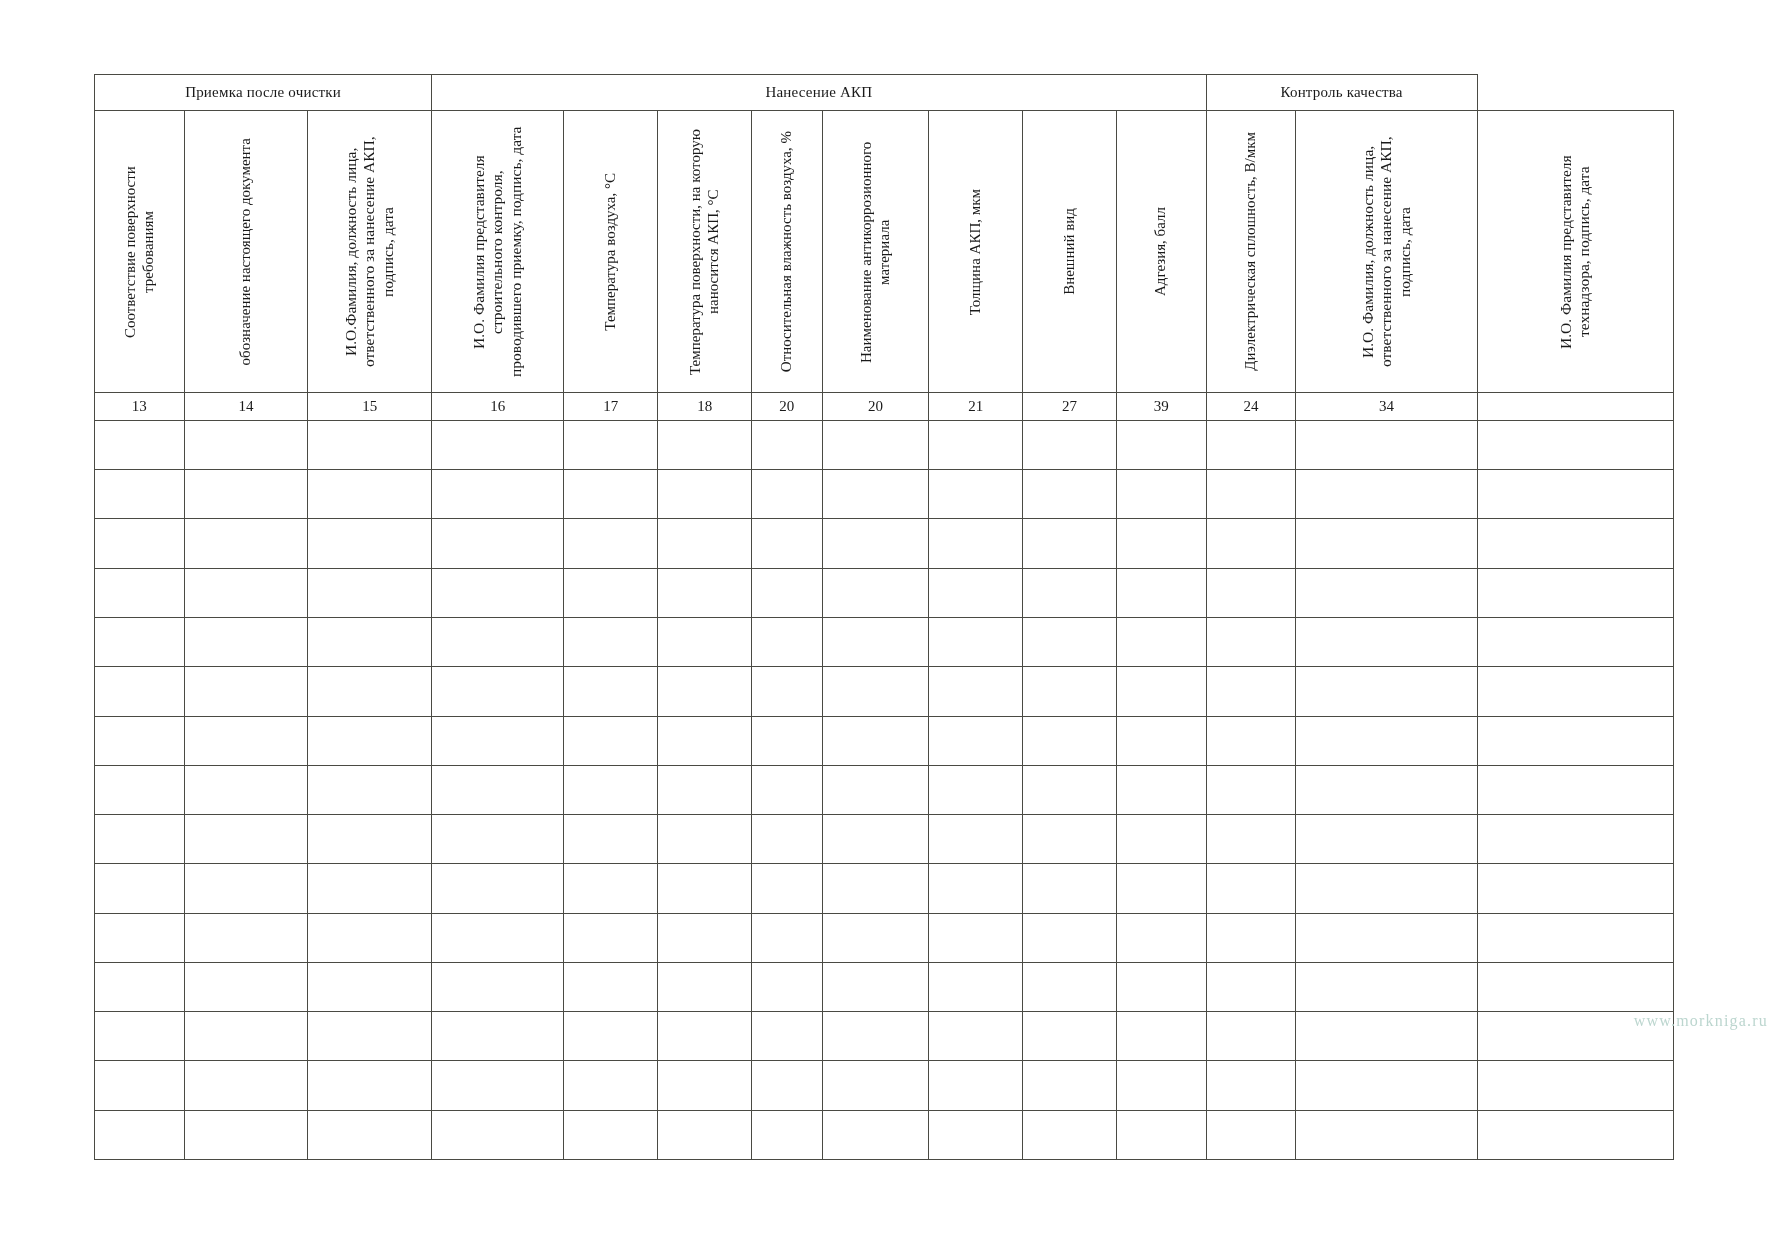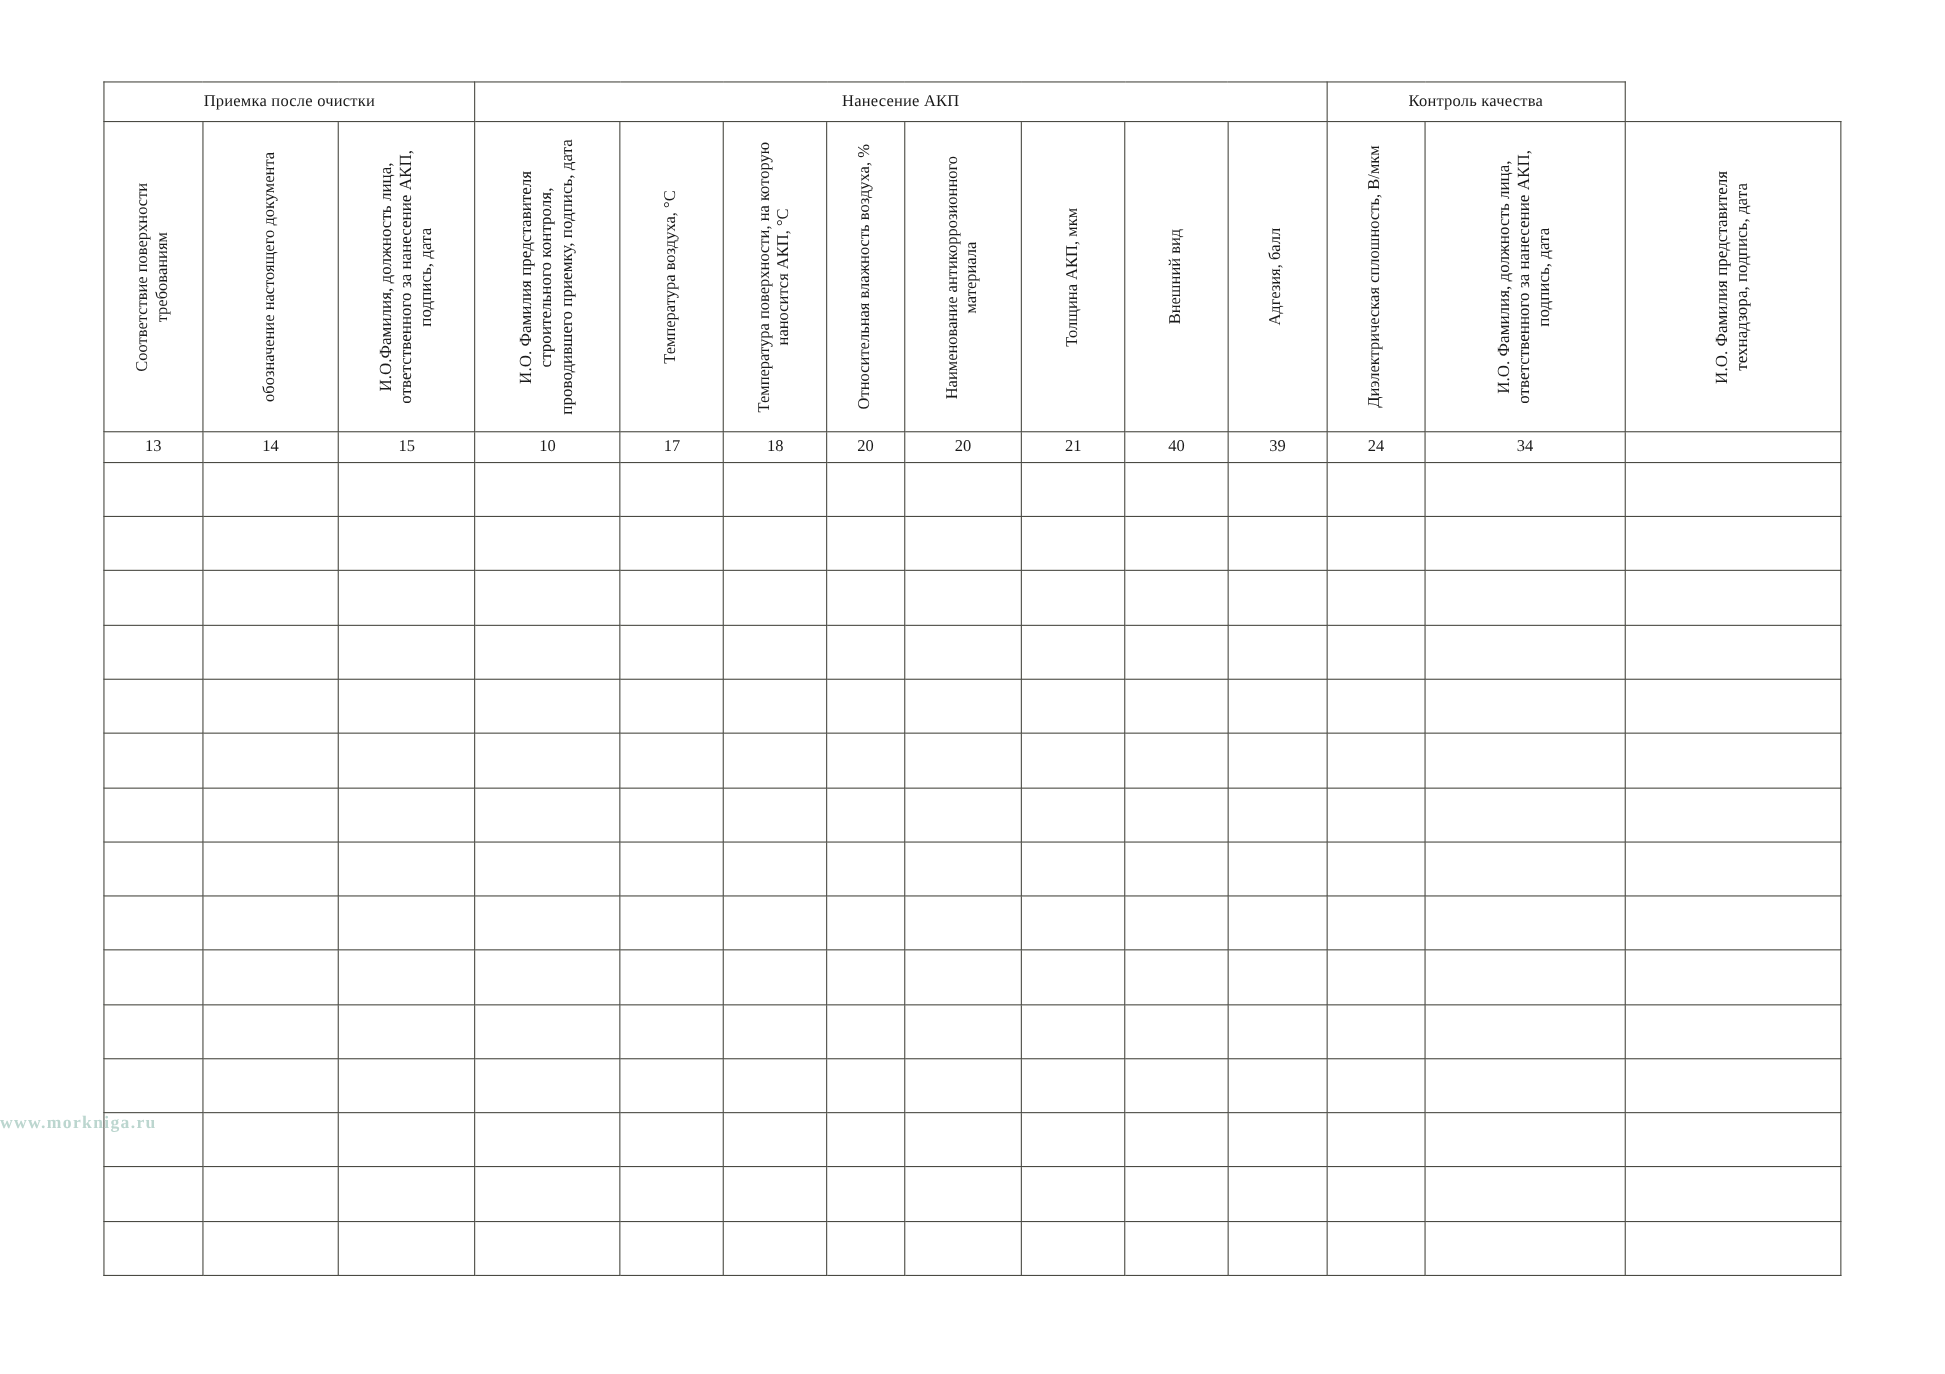--- a/index.html
+++ b/index.html
@@ -81,24 +81,24 @@
   
   .data-row td {
     height: 45px;
   }
 
   .watermark {
     position: absolute;
     left: 0;
     right: 0;
     top: 1012px;
-    text-align: left;
+    text-align: right;
     font-family: "Liberation Serif", serif;
     font-size: 16px;
-    font-weight: bold;
+    font-weight: normal;
     letter-spacing: 1.2px;
     color: #bcd6cf;
     pointer-events: none;
   }
 </style>
 </head>
 <body>
 
 <div class="sheet">
   <table class="form-table">
@@ -168,27 +168,27 @@
       </td>
       <td class="vhead">
         <span class="vtext big">И.О. Фамилия представителя технадзора, подпись, дата</span>
       </td>
     </tr>
 
     <tr class="num-row">
       <td>13</td>
       <td>14</td>
       <td>15</td>
-      <td>10</td>
+      <td>16</td>
       <td>17</td>
       <td>18</td>
       <td>20</td>
       <td>20</td>
       <td>21</td>
-      <td>40</td>
+      <td>27</td>
       <td>39</td>
       <td>24</td>
       <td>34</td>
       <td></td>
     </tr>
 
     </tbody>
       <tbody id="data-rows-body">
         <tr class="data-row">
           <td></td>

